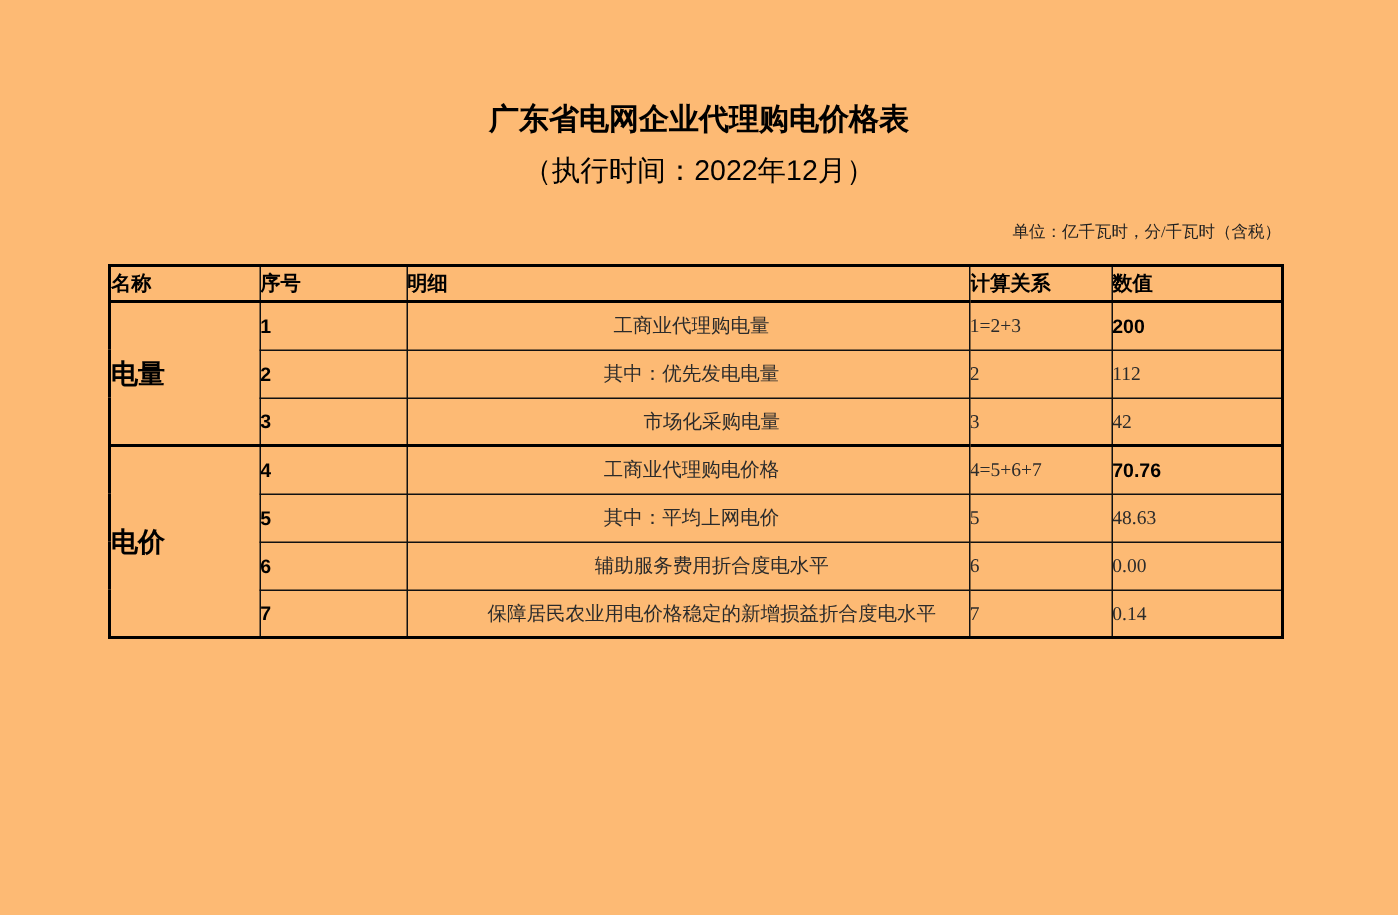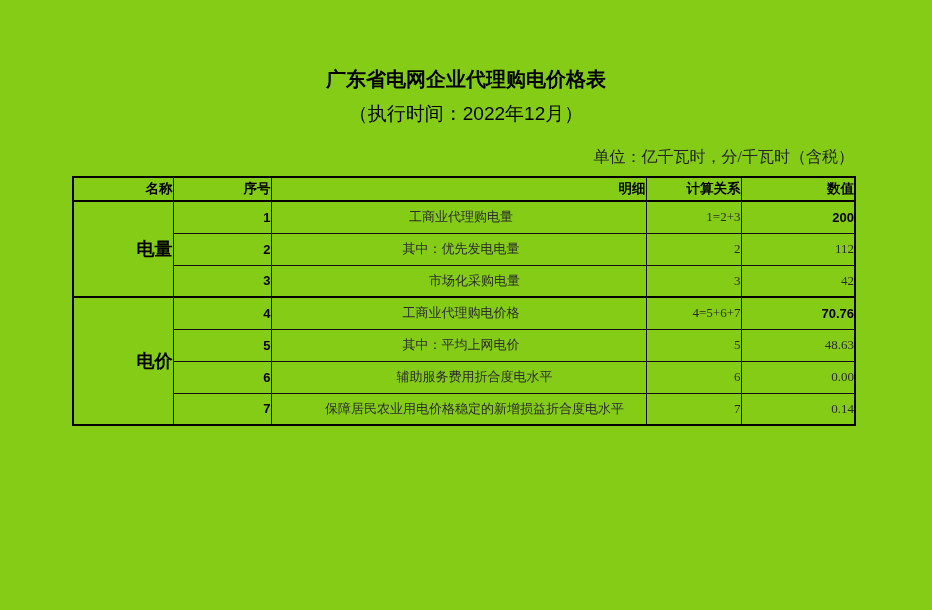--- a/index.html
+++ b/index.html
@@ -1,21 +1,21 @@
 <!DOCTYPE html>
 <html><head>
 <meta charset="utf-8">
 <style>
   * { margin: 0; padding: 0; box-sizing: border-box; }
   html, body { background: #ffffff; }
   .page {
     position: relative;
     width: 932px;
     height: 610px;
-    background: #84cc16;
+    background: #fdba74;
     font-family: "Liberation Serif", "DejaVu Serif", serif;
     color: #222222;
     overflow: hidden;
   }
   .doc-title {
     position: absolute;
     top: 66px;
     left: 0;
     width: 100%;
     text-align: center;
@@ -32,36 +32,36 @@
     text-align: center;
     font-size: 19px;
     font-weight: 400;
     color: #000000;
     font-family: "Liberation Sans", "DejaVu Sans", sans-serif;
   }
   .unit-note {
     position: absolute;
     top: 147px;
     right: 78px;
-    font-size: 16px;
+    font-size: 11px;
     color: #222222;
   }
   table.price-table {
     position: absolute;
     left: 72px;
     top: 176px;
     width: 782px;
     border-collapse: collapse;
     table-layout: fixed;
     border: 2.5px solid #000000;
   }
   .price-table th, .price-table td {
     border: 1.5px solid #111111;
     vertical-align: middle;
-    text-align: right;
+    text-align: left;
     font-size: 13px;
     color: #2b2b2b;
     overflow: hidden;
     white-space: nowrap;
   }
   .price-table thead th {
     height: 24px;
     font-size: 13.5px;
     font-weight: 700;
     color: #000000;

